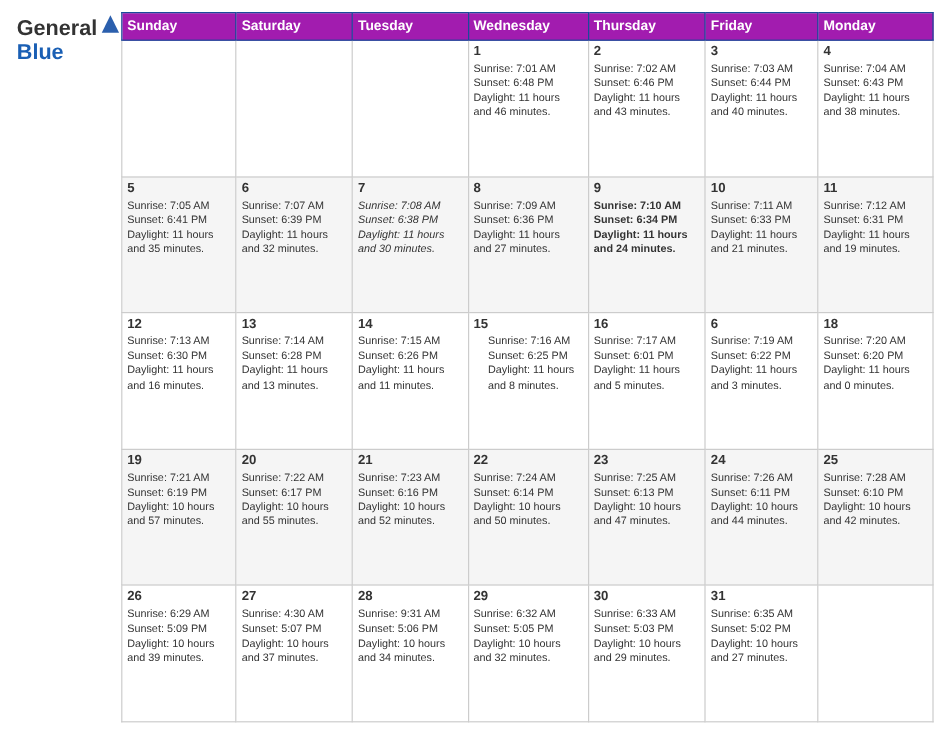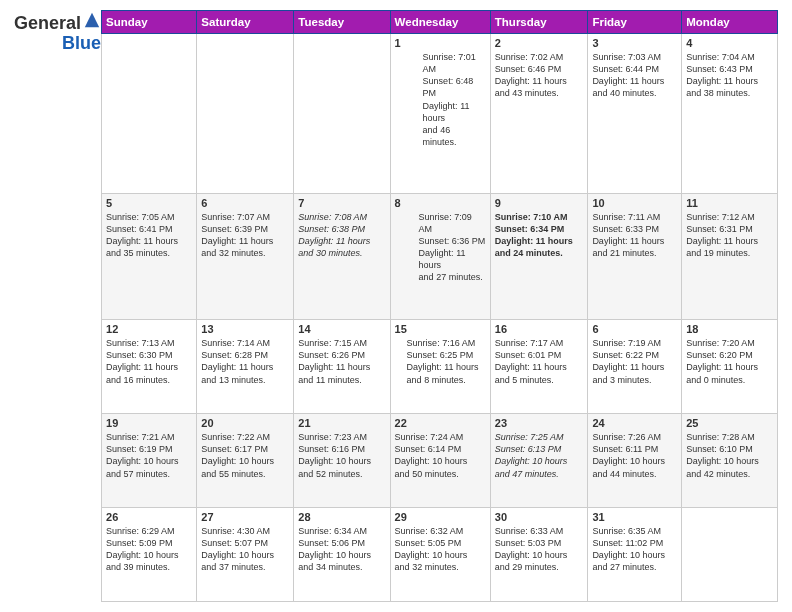--- a/index.html
+++ b/index.html
@@ -101,21 +101,21 @@
 <div class="page">
   <div class="header">
     <div class="logo">
       <div>
         <div style="display:flex;align-items:center;">
           <span class="logo-text logo-general">General</span>
           <svg class="logo-icon" viewBox="0 0 20 20">
             <polygon points="2,18 10,2 18,18" fill="#2b5fad"></polygon>
           </svg>
         </div>
-        <div style="display:flex;justify-content:flex-end;">
+        <div style="display:flex;justify-content:flex-start;">
           <span class="logo-text logo-blue">Blue</span>
         </div>
       </div>
     </div>
     <div class="title-block">
       <div class="month-title"></div>
       <div class="location"></div>
     </div>
   </div>
 
@@ -131,21 +131,21 @@
           <th>Monday</th>
         </tr>
     </thead>
     <tbody id="calendar-body">
     <tr>
           <td class="empty-cell"></td>
           <td class="empty-cell"></td>
           <td class="empty-cell"></td>
           <td>
             <span class="day-num">1</span>
-            <div class="cell-text" style="white-space: pre-line; margin-left: 28px;">Sunrise: 7:01 AM
+            <div class="cell-text" style="white-space: pre-line;">Sunrise: 7:01 AM
 Sunset: 6:48 PM
 Daylight: 11 hours
 and 46 minutes.</div>
           </td>
           <td>
             <span class="day-num">2</span>
             <div class="cell-text" style="white-space: pre-line;">Sunrise: 7:02 AM
 Sunset: 6:46 PM
 Daylight: 11 hours
 and 43 minutes.</div>
@@ -182,21 +182,21 @@
           </td>
           <td>
             <span class="day-num">7</span>
             <div class="cell-text" style="white-space: pre-line; font-style: italic;">Sunrise: 7:08 AM
 Sunset: 6:38 PM
 Daylight: 11 hours
 and 30 minutes.</div>
           </td>
           <td>
             <span class="day-num">8</span>
-            <div class="cell-text" style="white-space: pre-line; margin-left: 24px;">Sunrise: 7:09 AM
+            <div class="cell-text" style="white-space: pre-line;">Sunrise: 7:09 AM
 Sunset: 6:36 PM
 Daylight: 11 hours
 and 27 minutes.</div>
           </td>
           <td>
             <span class="day-num">9</span>
             <div class="cell-text" style="white-space: pre-line; font-weight: bold;">Sunrise: 7:10 AM
 Sunset: 6:34 PM
 Daylight: 11 hours
 and 24 minutes.</div>
@@ -291,21 +291,21 @@
           </td>
           <td>
             <span class="day-num">22</span>
             <div class="cell-text" style="white-space: pre-line;">Sunrise: 7:24 AM
 Sunset: 6:14 PM
 Daylight: 10 hours
 and 50 minutes.</div>
           </td>
           <td>
             <span class="day-num">23</span>
-            <div class="cell-text" style="white-space: pre-line; font-style: italic;">Sunrise: 7:25 AM
+            <div class="cell-text" style="white-space: pre-line;">Sunrise: 7:25 AM
 Sunset: 6:13 PM
 Daylight: 10 hours
 and 47 minutes.</div>
           </td>
           <td>
             <span class="day-num">24</span>
             <div class="cell-text" style="white-space: pre-line;">Sunrise: 7:26 AM
 Sunset: 6:11 PM
 Daylight: 10 hours
 and 44 minutes.</div>
@@ -328,21 +328,21 @@
           </td>
           <td>
             <span class="day-num">27</span>
             <div class="cell-text" style="white-space: pre-line;">Sunrise: 4:30 AM
 Sunset: 5:07 PM
 Daylight: 10 hours
 and 37 minutes.</div>
           </td>
           <td>
             <span class="day-num">28</span>
-            <div class="cell-text" style="white-space: pre-line;">Sunrise: 6:34 AM
+            <div class="cell-text" style="white-space: pre-line;">Sunrise: 9:31 AM
 Sunset: 5:06 PM
 Daylight: 10 hours
 and 34 minutes.</div>
           </td>
           <td>
             <span class="day-num">29</span>
             <div class="cell-text" style="white-space: pre-line;">Sunrise: 6:32 AM
 Sunset: 5:05 PM
 Daylight: 10 hours
 and 32 minutes.</div>
@@ -350,21 +350,21 @@
           <td>
             <span class="day-num">30</span>
             <div class="cell-text" style="white-space: pre-line;">Sunrise: 6:33 AM
 Sunset: 5:03 PM
 Daylight: 10 hours
 and 29 minutes.</div>
           </td>
           <td>
             <span class="day-num">31</span>
             <div class="cell-text" style="white-space: pre-line;">Sunrise: 6:35 AM
-Sunset: 11:02 PM
+Sunset: 5:02 PM
 Daylight: 10 hours
 and 27 minutes.</div>
           </td>
           <td class="empty-cell"></td>
         </tr>
       </tbody>
   </table>
 </div>
 
 </body></html>

